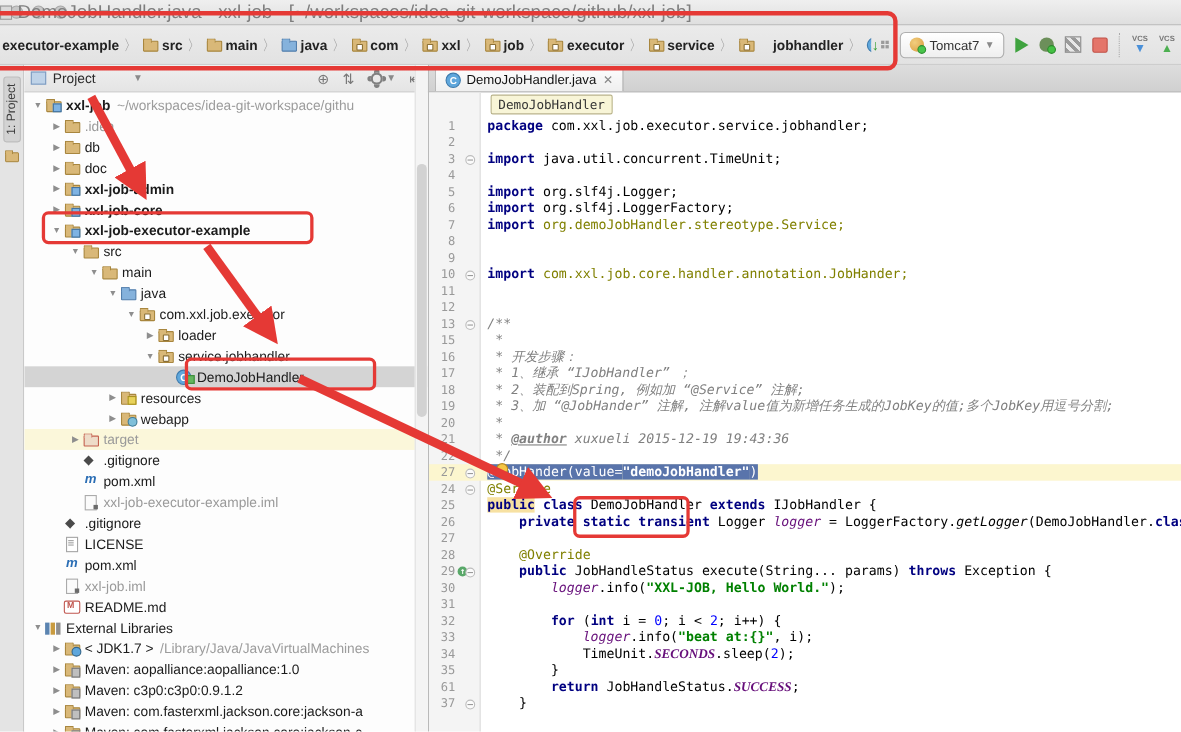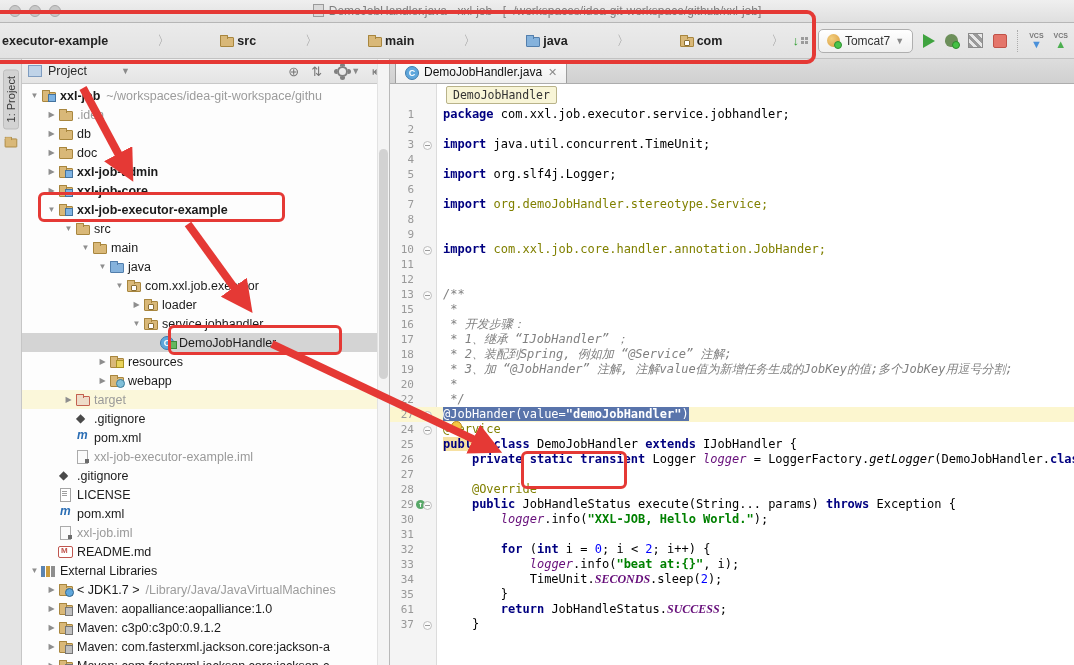--- a/index.html
+++ b/index.html
@@ -6,26 +6,26 @@
   body{
     width:1074px;height:665px;overflow:hidden;position:relative;
     font-family:"Liberation Sans",sans-serif;background:#fff;
     -webkit-font-smoothing:antialiased;
   }
   
   .titlebar{height:22px;background:linear-gradient(#EFEFEF,#DFDFDF);border-bottom:1px solid #B6B6B6;
     display:flex;align-items:center;position:relative;}
   .traffic{display:flex;gap:8px;margin-left:9px;}
   .traffic span{width:12px;height:12px;border-radius:50%;background:#C8C8C8;border:1px solid #A8A8A8;box-sizing:border-box;}
-  .win-title{position:absolute;left:0;right:0;text-align:center;font-size:12px;color:#7E7E7E;white-space:nowrap;}
+  .win-title{position:absolute;left:0;right:0;text-align:left;font-size:17px;color:#7E7E7E;white-space:nowrap;}
   .doc-ico{display:inline-block;width:9px;height:11px;background:#DADADA;border:1px solid #9A9A9A;vertical-align:-2px;margin-right:5px;}
   
   .navbar{height:36px;background:linear-gradient(#EBEBEB,#E2E2E2);border-bottom:1px solid #C2C2C2;
     display:flex;align-items:center;padding:0 6px 0 2px;box-sizing:border-box;white-space:nowrap;}
-  .crumbs{display:flex;overflow:hidden;gap:45px;}
+  .crumbs{display:flex;overflow:hidden;}
   .crumb{display:flex;align-items:center;font-size:12.5px;font-weight:bold;color:#222;}
   .chev{color:#9A9A9A;font-size:13px;margin:0 4px;font-weight:normal;}
   .rtools{margin-left:auto;display:flex;align-items:center;gap:10px;}
   .combo{display:flex;align-items:center;gap:5px;background:linear-gradient(#FFF,#EFEFEF);
     border:1px solid #AFAFAF;border-radius:5px;height:22px;padding:0 8px;font-size:12px;color:#333;}
   .caret-down{color:#8A8A8A;font-size:9px;}
   .play-ico{width:0;height:0;border-left:12px solid #3FA33F;border-top:7px solid transparent;border-bottom:7px solid transparent;}
   .bug-ico{width:13px;height:13px;border-radius:50% 50% 45% 45%;background:#6C8F5A;position:relative;}
   .bug-ico:after{content:"";position:absolute;right:-2px;bottom:-2px;width:6px;height:6px;border-radius:50%;background:#44C144;border:1px solid #2C8A2C;}
   .cov-ico{width:13px;height:13px;background:repeating-linear-gradient(45deg,#9A9A9A 0 3px,#E8E8E8 3px 6px);border:1px solid #8B8B8B;}
@@ -196,21 +196,21 @@
         <span class="ico ifolder ipkg">
           <i></i>
         </span>
         <span style="margin-left: 3px;">service</span>
       </span>
       <span class="chev">〉</span>
       <span class="crumb">
         <span class="ico ifolder ipkg">
           <i></i>
         </span>
-        <span style="margin-left: 3px;">jobhandler</span>
+        <span style="margin-left: 17px;">jobhandler</span>
       </span>
       <span class="chev">〉</span>
       <span class="crumb">
         <span class="ico iclass">
           <b>C</b>
         </span>
         <span style="margin-left: 3px;">DemoJobHandler</span>
       </span>
     </div>
   <div class="rtools">
@@ -474,34 +474,35 @@
     </div>
     <div class="code-area">
       <div class="gutter-bg"></div>
       <div class="chip">DemoJobHandler</div>
       <div class="code-lines" id="code-lines">
           <div class="cline"><span class="lnum">1</span><span class="lmark"></span><span class="ctext"><span class="tk-kw">package</span><span class="tk-pl"> com.xxl.job.executor.service.jobhandler;</span></span></div>
           <div class="cline"><span class="lnum">2</span><span class="lmark"></span><span class="ctext"></span></div>
           <div class="cline"><span class="lnum">3</span><span class="lmark"><span class="fold"></span></span><span class="ctext"><span class="tk-kw">import</span><span class="tk-pl"> java.util.concurrent.TimeUnit;</span></span></div>
           <div class="cline"><span class="lnum">4</span><span class="lmark"></span><span class="ctext"></span></div>
           <div class="cline"><span class="lnum">5</span><span class="lmark"></span><span class="ctext"><span class="tk-kw">import</span><span class="tk-pl"> org.slf4j.Logger;</span></span></div>
-          <div class="cline"><span class="lnum">6</span><span class="lmark"></span></div>
+          <div class="cline"><span class="lnum">6</span><span class="lmark"></span><span class="ctext"><span class="tk-kw">import</span><span class="tk-pl"> org.slf4j.LoggerFactory;</span></span></div>
           <div class="cline"><span class="lnum">7</span><span class="lmark"></span><span class="ctext"><span class="tk-kw">import</span><span class="tk-ann"> org.demoJobHandler.stereotype.Service;</span></span></div>
           <div class="cline"><span class="lnum">8</span><span class="lmark"></span><span class="ctext"></span></div>
           <div class="cline"><span class="lnum">9</span><span class="lmark"></span></div>
           <div class="cline"><span class="lnum">10</span><span class="lmark"><span class="fold"></span></span><span class="ctext"><span class="tk-kw">import</span><span class="tk-ann"> com.xxl.job.core.handler.annotation.JobHander;</span></span></div>
           <div class="cline"><span class="lnum">11</span><span class="lmark"></span><span class="ctext"></span></div>
           <div class="cline"><span class="lnum">12</span><span class="lmark"></span><span class="ctext"></span></div>
           <div class="cline"><span class="lnum">13</span><span class="lmark"><span class="fold"></span></span><span class="ctext"><span class="tk-cmt">/**</span></span></div>
           <div class="cline"><span class="lnum">15</span><span class="lmark"></span><span class="ctext"><span class="tk-cmt"> *</span></span></div>
           <div class="cline"><span class="lnum">16</span><span class="lmark"></span><span class="ctext"><span class="tk-cmt"> * 开发步骤：</span></span></div>
           <div class="cline"><span class="lnum">17</span><span class="lmark"></span><span class="ctext"><span class="tk-cmt"> * 1、继承 “IJobHandler” ；</span></span></div>
           <div class="cline"><span class="lnum">18</span><span class="lmark"></span><span class="ctext"><span class="tk-cmt"> * 2、装配到Spring, 例如加 “@Service” 注解;</span></span></div>
           <div class="cline"><span class="lnum">19</span><span class="lmark"></span><span class="ctext"><span class="tk-cmt"> * 3、加 “@JobHander” 注解, 注解value值为新增任务生成的JobKey的值;多个JobKey用逗号分割;</span></span></div>
           <div class="cline"><span class="lnum">20</span><span class="lmark"></span><span class="ctext"><span class="tk-cmt"> *</span></span></div>
+          <div class="cline"><span class="lnum">21</span><span class="lmark"></span><span class="ctext"><span class="tk-cmt"> * </span><span class="tk-ctag">@author</span><span class="tk-cmt"> xuxueli 2015-12-19 19:43:36</span></span></div>
           <div class="cline"><span class="lnum">22</span><span class="lmark"></span><span class="ctext"><span class="tk-cmt"> */</span></span></div>
           <div class="cline caret"><span class="lnum">27</span><span class="lmark"><span class="fold"></span></span><span class="ctext"><span class="tk-selpl">@JobHander(value=</span><span class="tk-selstr">"demoJobHandler"</span><span class="tk-selpl">)</span></span></div>
           <div class="cline"><span class="lnum">24</span><span class="lmark"><span class="fold"></span></span><span class="ctext"><span class="tk-ann">@Service</span></span></div>
           <div class="cline"><span class="lnum">25</span><span class="lmark"></span><span class="ctext"><span class="tk-kwhl">public</span><span class="tk-pl"> </span><span class="tk-kw">class</span><span class="tk-pl"> DemoJobHandler </span><span class="tk-kw">extends</span><span class="tk-pl"> IJobHandler {</span></span></div>
           <div class="cline"><span class="lnum">26</span><span class="lmark"></span><span class="ctext"><span class="tk-pl">    </span><span class="tk-kw">private static transient</span><span class="tk-pl"> Logger </span><span class="tk-fld">logger</span><span class="tk-pl"> = LoggerFactory.</span><span class="tk-it">getLogger</span><span class="tk-pl">(DemoJobHandler.</span><span class="tk-kw">class</span></span></div>
           <div class="cline"><span class="lnum">27</span><span class="lmark"></span><span class="ctext"></span></div>
           <div class="cline"><span class="lnum">28</span><span class="lmark"></span><span class="ctext"><span class="tk-pl">    </span><span class="tk-ann">@Override</span></span></div>
           <div class="cline"><span class="lnum">29</span><span class="lmark"><span class="ovr">↑</span><span class="fold"></span></span><span class="ctext"><span class="tk-pl">    </span><span class="tk-kw">public</span><span class="tk-pl"> JobHandleStatus execute(String... params) </span><span class="tk-kw">throws</span><span class="tk-pl"> Exception {</span></span></div>
           <div class="cline"><span class="lnum">30</span><span class="lmark"></span><span class="ctext"><span class="tk-pl">        </span><span class="tk-fld">logger</span><span class="tk-pl">.info(</span><span class="tk-str">"XXL-JOB, Hello World."</span><span class="tk-pl">);</span></span></div>
           <div class="cline"><span class="lnum">31</span><span class="lmark"></span><span class="ctext"></span></div>

